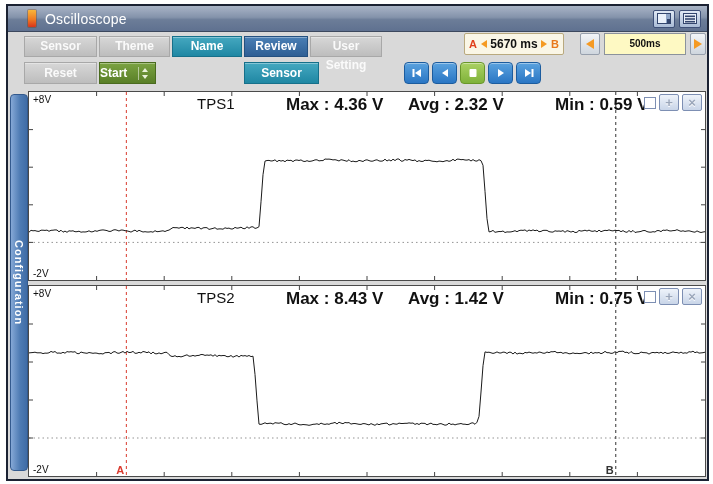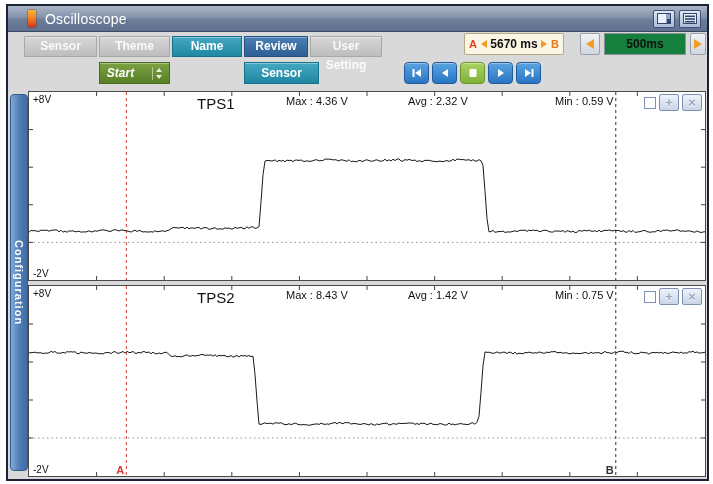--- a/index.html
+++ b/index.html
@@ -40,42 +40,42 @@
   .ab-letter { font-size:11px; font-weight:bold; }
   .tri { width:0; height:0; display:inline-block; }
   .tri.left  { border-top:4px solid transparent; border-bottom:4px solid transparent; border-right:6px solid #f59a23; }
   .tri.right { border-top:4px solid transparent; border-bottom:4px solid transparent; border-left:6px solid #f59a23; }
   .ab-value { font-size:12px; font-weight:bold; color:#111; }
   .tb-arrow { position:absolute; top:27px; width:20px; height:22px; border:1px solid #97a0ad;
     border-radius:2px; background:linear-gradient(#f2f4f7,#cfd6de);
     display:flex; align-items:center; justify-content:center; }
   .tb-arrow .tri.left  { border-right-width:8px; border-top-width:5px; border-bottom-width:5px; }
   .tb-arrow .tri.right { border-left-width:8px; border-top-width:5px; border-bottom-width:5px; }
-  .tb-value { position:absolute; left:596px; top:27px; width:82px; height:22px; background:#15803d;
-    border:1px solid #8b929c; font-size:12px; font-weight:bold; text-align:center; line-height:20px; color:#111; }
+  .tb-value { position:absolute; left:596px; top:27px; width:82px; height:22px; background:#fef9c3;
+    border:1px solid #8b929c; font-size:10px; font-weight:bold; text-align:center; line-height:20px; color:#111; }
   
   .playback { position:absolute; left:396px; top:56px; display:flex; gap:3px; }
   .pb-btn { width:25px; height:22px; border-radius:4px; border:1px solid #1c5c9e;
     background:linear-gradient(#5aa2de,#2a76c4); display:flex; align-items:center; justify-content:center;
     box-shadow:inset 0 1px 0 rgba(255,255,255,.4); }
   .pb-btn.stop { background:linear-gradient(#abd163,#7fb23a); border-color:#699729; }
   
   .sidebar { position:absolute; left:2px; top:88px; width:18px; height:377px;
     background:linear-gradient(90deg,#85a8d6,#4f7cb4 55%,#3f6ca6); border:1px solid #31movie5a8c;
     border:1px solid #335a8e; border-radius:4px; display:flex; align-items:center; justify-content:center; }
   .sidebar span { writing-mode:vertical-rl; color:#fff; font-size:11px; font-weight:bold; letter-spacing:1px; }
   
   .channel { position:absolute; left:20px; width:678px; background:#fff; border:1px solid #4a4a4a; }
   .ch1 { top:85px; height:190px; }
   .ch2 { top:279px; height:192px; }
   .channel svg.wave { position:absolute; left:0; top:0; width:100%; height:100%; }
   .vlabel { position:absolute; font-size:10px; color:#111; left:4px; }
   .vlabel.tl { top:2px; } .vlabel.bl { bottom:1px; }
   .chname { position:absolute; top:3px; left:168px; font-size:15px; color:#111; }
-  .stat { position:absolute; top:3px; font-size:11px; color:#111; }
+  .stat { position:absolute; top:3px; font-size:17px; color:#111;font-weight:bold; }
   .s-max { left:257px; } .s-avg { left:379px; } .s-min { left:526px;text-align:center; }
   .chctrl { position:absolute; top:2px; right:3px; display:flex; align-items:center; gap:3px; }
   .checkbox { width:12px; height:12px; background:#fff; border:1px solid #7d8fb3; }
   .cbtn { width:20px; height:17px; border:1px solid #7d8fb3; border-radius:2px;
     background:linear-gradient(#eef3fa,#c9d5e8); color:#9aa6ba; font-weight:bold;
     font-size:13px; text-align:center; line-height:15px; text-shadow:0 1px 0 #fff; }
   .cursor-label { position:absolute; bottom:0; font-size:11px; font-weight:bold; }
 </style>
 </head>
 <body>
@@ -103,21 +103,22 @@
       </span>
     </span>
   </div>
 
   <div class="btn gray" style="left:16px;top:30px;width:73px;">Sensor</div>
   <div class="btn gray" style="left:91px;top:30px;width:71px;">Theme</div>
   <div class="btn teal" style="left:164px;top:30px;width:70px;">Name</div>
   <div class="btn blue" style="left:236px;top:30px;width:64px;">Review</div>
   <div class="btn gray" style="left:302px;top:30px;width:72px;">User Setting</div>
 
-  <div class="btn green row2" style="left:91px;width:71px;padding-right:28px;font-style:italic;">
+  <div class="btn gray row2" style="left:16px;width:73px;">Reset</div>
+  <div class="btn green row2" style="left:91px;width:57px;padding-right:28px;">
     <span>Start</span>
     <span class="spinner">
         <span class="up"></span>
         <span class="dn"></span>
       </span>
   </div>
   <div class="btn teal row2" style="left:236px;width:75px;">Sensor</div>
 
   <div class="ab-box">
     <span class="ab-letter" style="color:#e0401c;">A</span>

